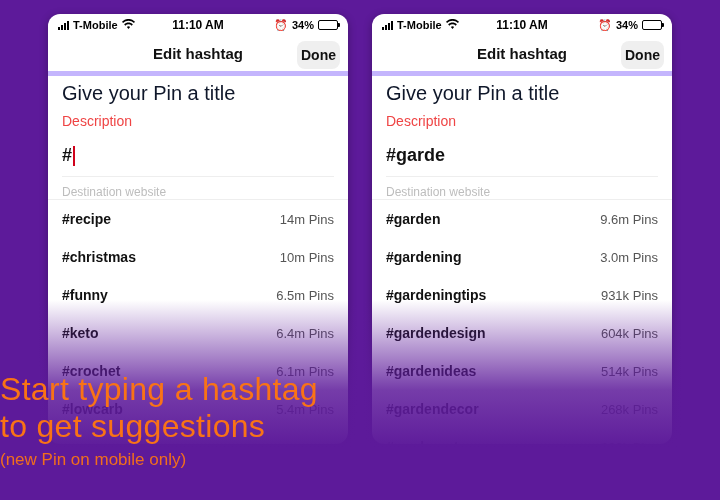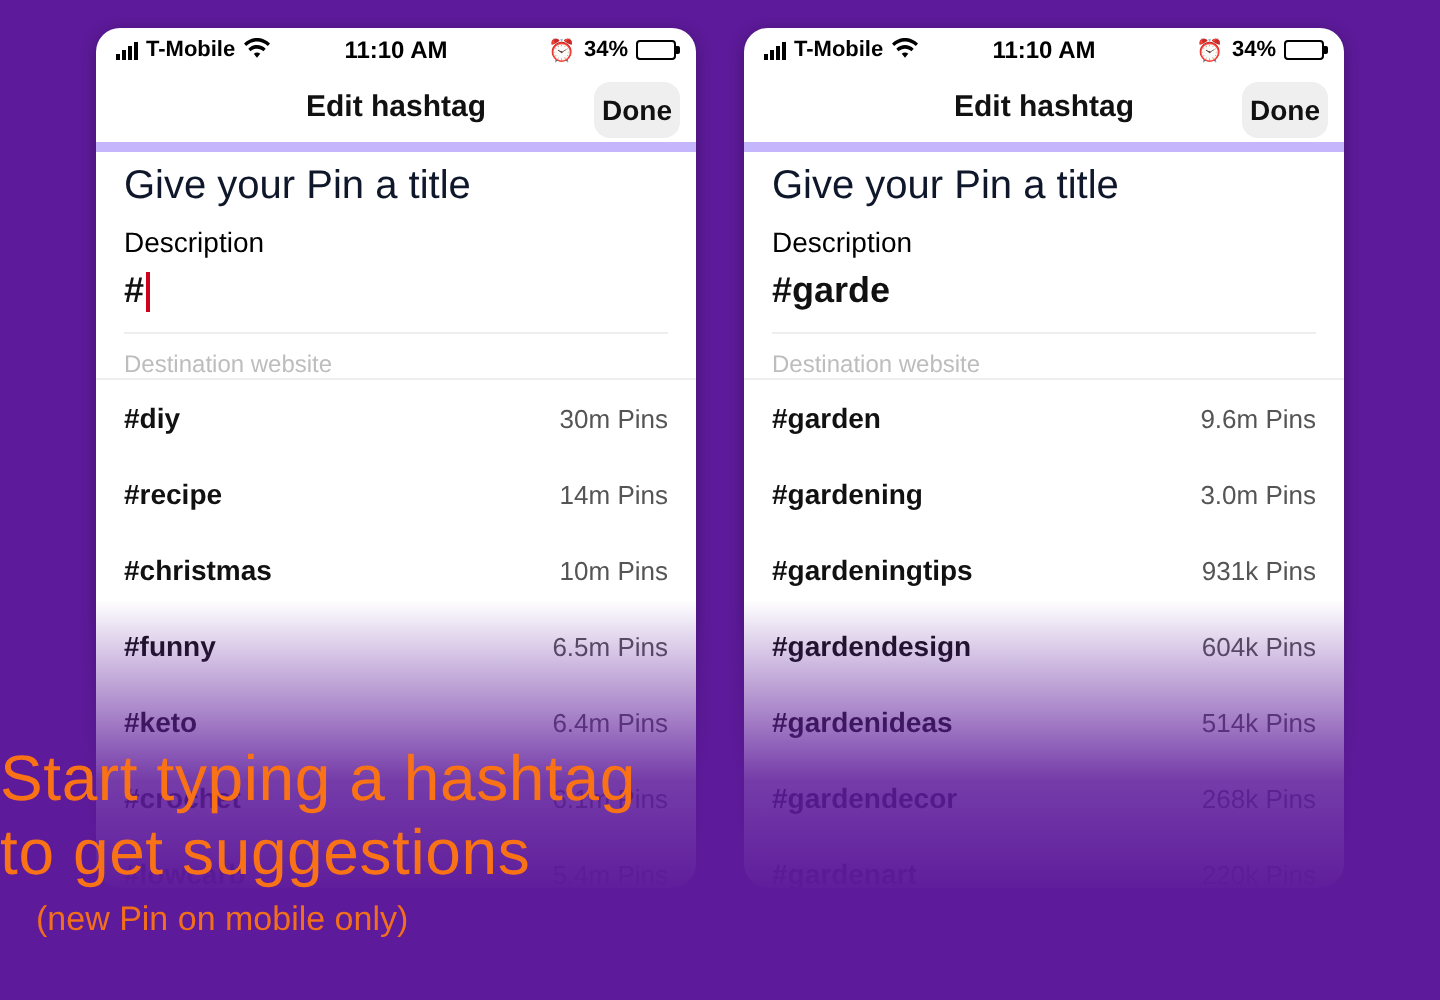--- a/index.html
+++ b/index.html
@@ -76,22 +76,22 @@
     color: #111;
   }
   .form-area { padding: 6px 14px 0 14px; }
   .ghost-title {
     color: #0f172a;
     font-size: 20px;
     margin-bottom: 8px;
   }
   .label {
     font-size: 14px;
-    color: #000000;
-    margin-bottom: 6px;
+    color: #ef4444;
+    margin-bottom: 16px;
   }
   .input-wrap {
     display: flex;
     align-items: center;
     margin-bottom: 10px;
   }
   .input-value {
     font-size: 18px;
     font-weight: 700;
     color: #111;
@@ -142,21 +142,20 @@
     font-size: 32px;
     font-weight: 300;
     line-height: 1.18;
     letter-spacing: 0.3px;
   }
   .caption p {
     font-size: 17px;
     font-weight: 300;
     margin-top: 4px;
     opacity: 0.95;
-    padding-left: 18px;
   }
 </style>
 </head>
 <body>
 
 <div class="phones">
 
   <div class="phone">
     <div class="statusbar">
       <div class="sb-left">
@@ -188,24 +187,20 @@
       <div class="ghost-title">Give your Pin a title</div>
       <div class="label">Description</div>
       <div class="input-wrap">
         <span class="input-value">#</span>
         <span class="cursor"></span>
       </div>
       <div class="dest">Destination website</div>
     </div>
 
     <div class="suggestions">
-        <div class="sug-row">
-          <span class="sug-tag">#diy</span>
-          <span class="sug-count">30m Pins</span>
-        </div>
         <div class="sug-row">
           <span class="sug-tag">#recipe</span>
           <span class="sug-count">14m Pins</span>
         </div>
         <div class="sug-row">
           <span class="sug-tag">#christmas</span>
           <span class="sug-count">10m Pins</span>
         </div>
         <div class="sug-row">
           <span class="sug-tag">#funny</span>

